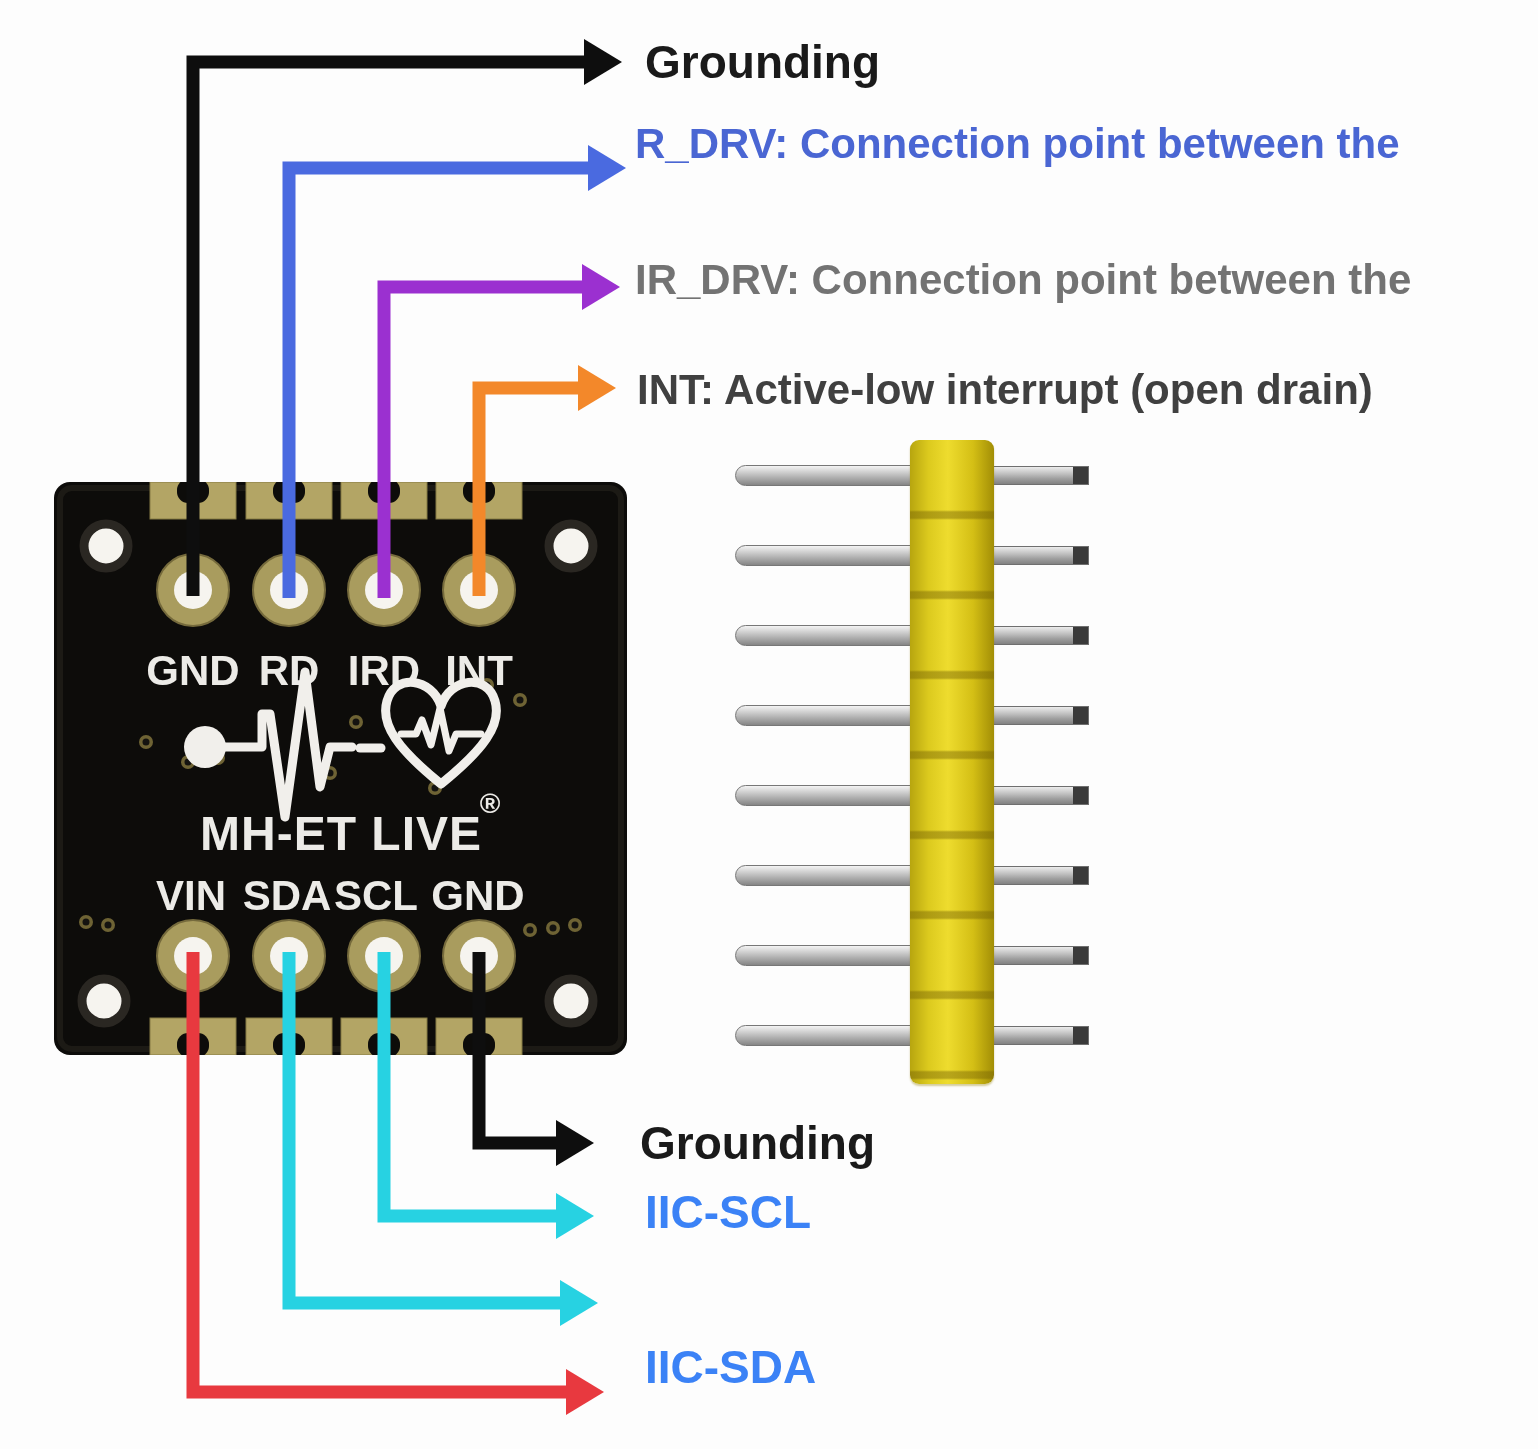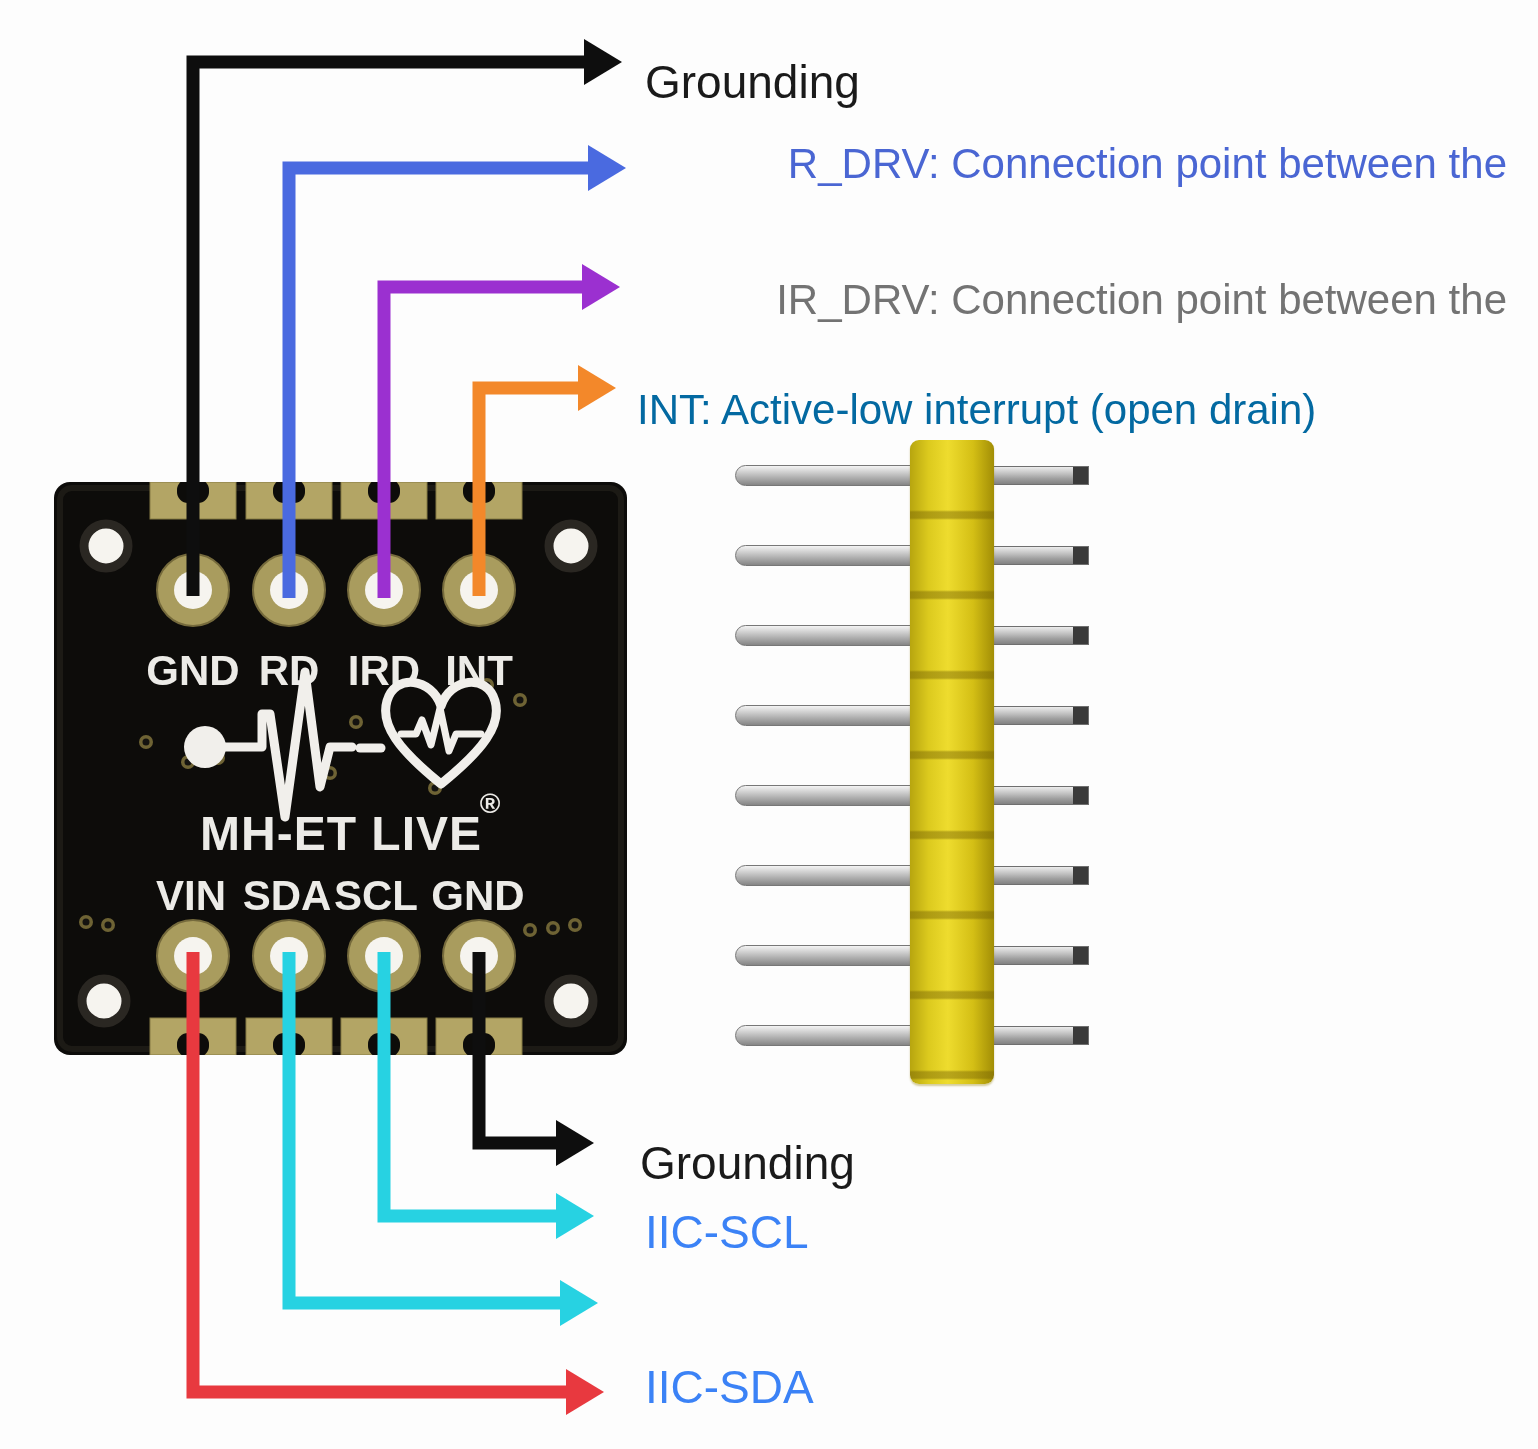--- a/index.html
+++ b/index.html
@@ -1,25 +1,25 @@
 <!DOCTYPE html>
 <html><head>
 <meta charset="utf-8">
 <style>
   html,body{margin:0;padding:0;background:#ffffff;}
   .canvas{position:relative;width:1538px;height:1449px;background:#fdfdfd;overflow:hidden;
           font-family:"Liberation Sans",sans-serif;font-weight:bold;}
-  .label{position:absolute;white-space:nowrap;font-weight:normal;margin-top:20px;}
+  .label{position:absolute;white-space:nowrap;font-weight:bold;}
   .single{font-size:46px;line-height:52px;}
-  .para{font-size:42px;line-height:55px;text-align:right;width:872px;}
+  .para{font-size:42px;line-height:55px;text-align:left;width:872px;}
   .para div{white-space:nowrap;}
   .c-black{color:#1a1a1a}
   .c-blue{color:#4a66d3}
   .c-purple{color:#737373}
-  .c-orange{color:#0369a1}
+  .c-orange{color:#404040}
   .c-cyan{color:#3b82f6}
   .c-red{color:#d9383f}
   svg{position:absolute;}
   #wires{left:0;top:0;pointer-events:none;}
   #pcb{left:54px;top:482px;}
   .silk{fill:#ecebe7;font-family:"Liberation Sans",sans-serif;font-weight:bold;}
   .silkline{stroke:#f1efeb;stroke-width:9;fill:none;stroke-linecap:round;stroke-linejoin:round;}
   .pin-left{position:absolute;height:21px;width:177px;left:735px;
     background:linear-gradient(180deg,#f4f4f4 0%,#d2d2d2 30%,#a8a8a8 68%,#868686 100%);
     border:1px solid #777;border-radius:11px 2px 2px 11px;box-sizing:border-box;}

